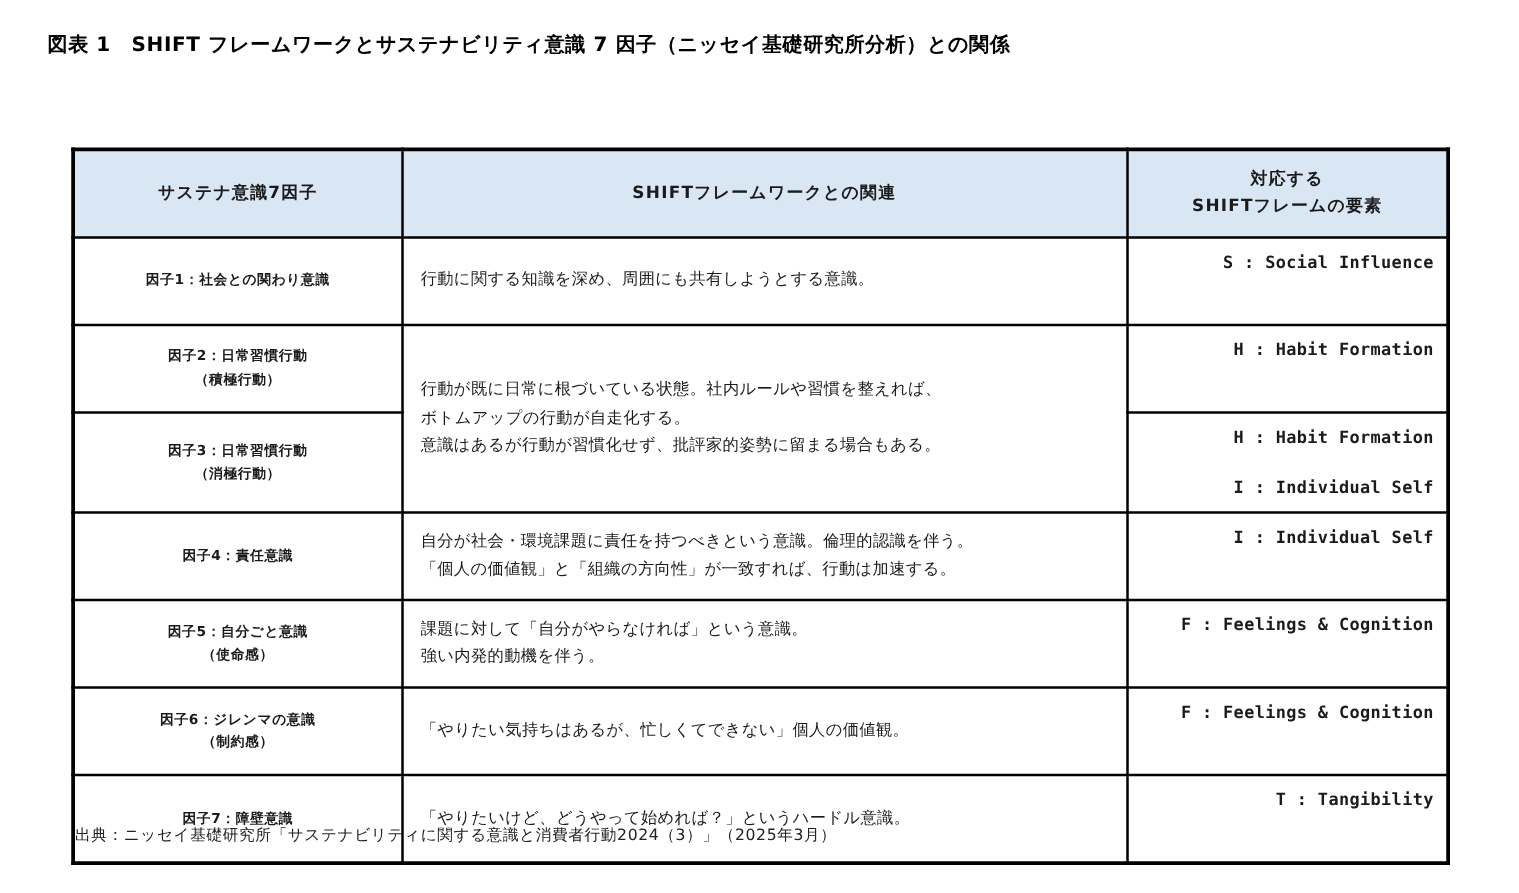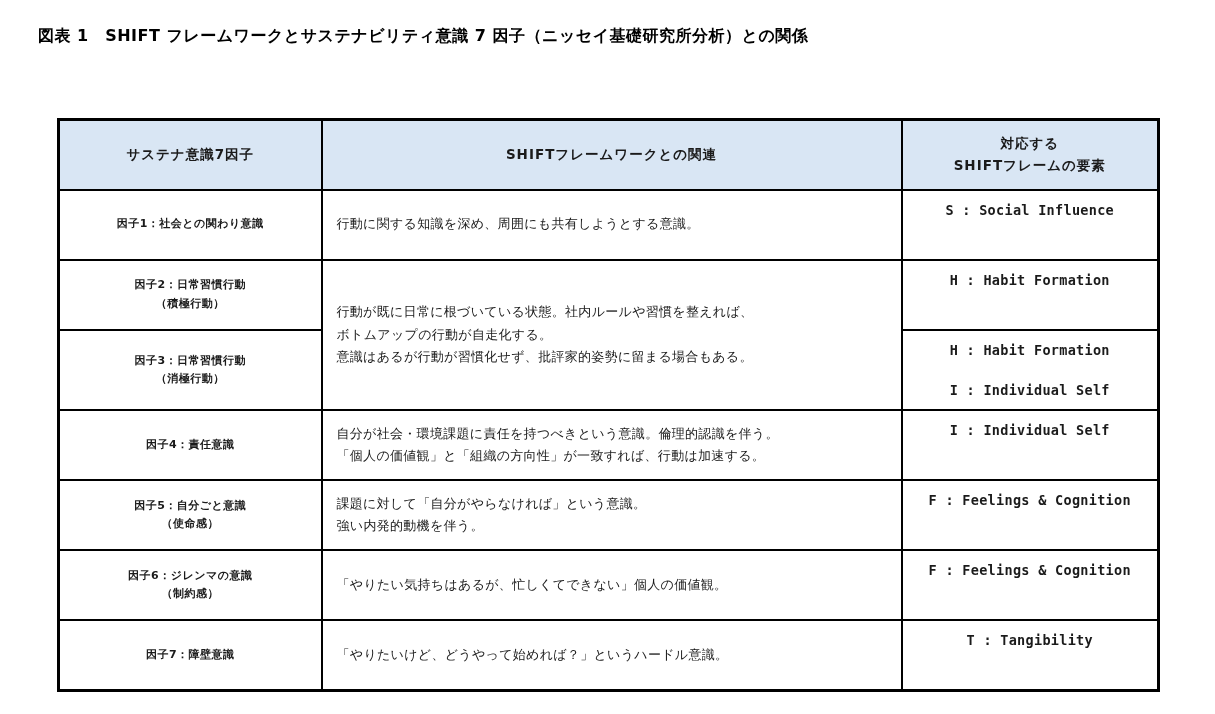--- a/index.html
+++ b/index.html
@@ -70,21 +70,21 @@
     vertical-align: middle;
     padding: 8px 14px;
     line-height: 1.75;
     letter-spacing: 0.3px;
     border-radius: 10px;
   }
   td.element {
     font-family: "DejaVu Sans Mono", "Liberation Mono", monospace;
     font-size: 13.5px;
     font-weight: bold;
-    text-align: center;
+    text-align: right;
     vertical-align: top;
     padding: 9px 10px;
     line-height: 1.5;
     letter-spacing: 0.3px;
   }
   .source-note {
     position: absolute;
     left: 60px;
     top: 660px;
     font-size: 12.5px;
@@ -161,14 +161,15 @@
     </tr>
 
     <tr class="r">
       <td class="factor">因子7：障壁意識</td>
       <td class="relation">「やりたいけど、どうやって始めれば？」というハードル意識。</td>
       <td class="element">T : Tangibility</td>
     </tr>
   </tbody>
     </table>
 
+  <div class="source-note">出典：ニッセイ基礎研究所「サステナビリティに関する意識と消費者行動2024（3）」（2025年3月）</div>
 
 </div>
 
 </body></html>

